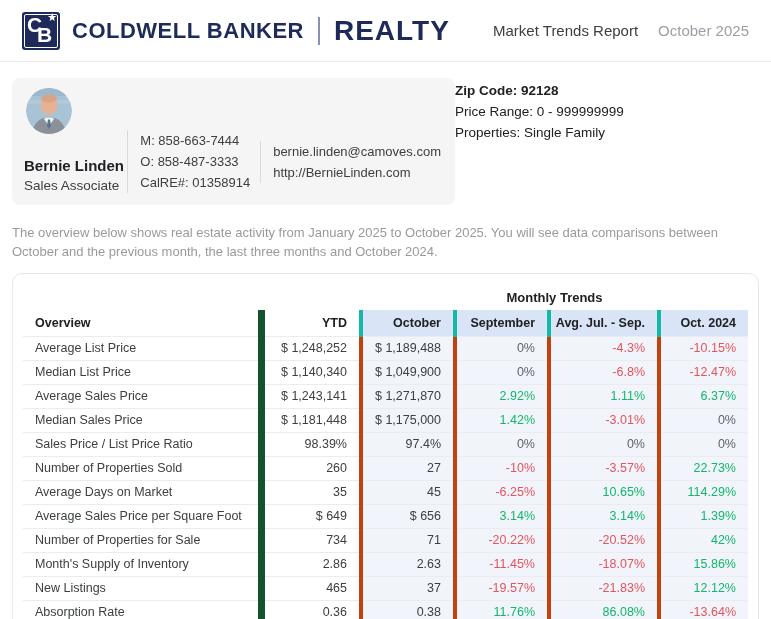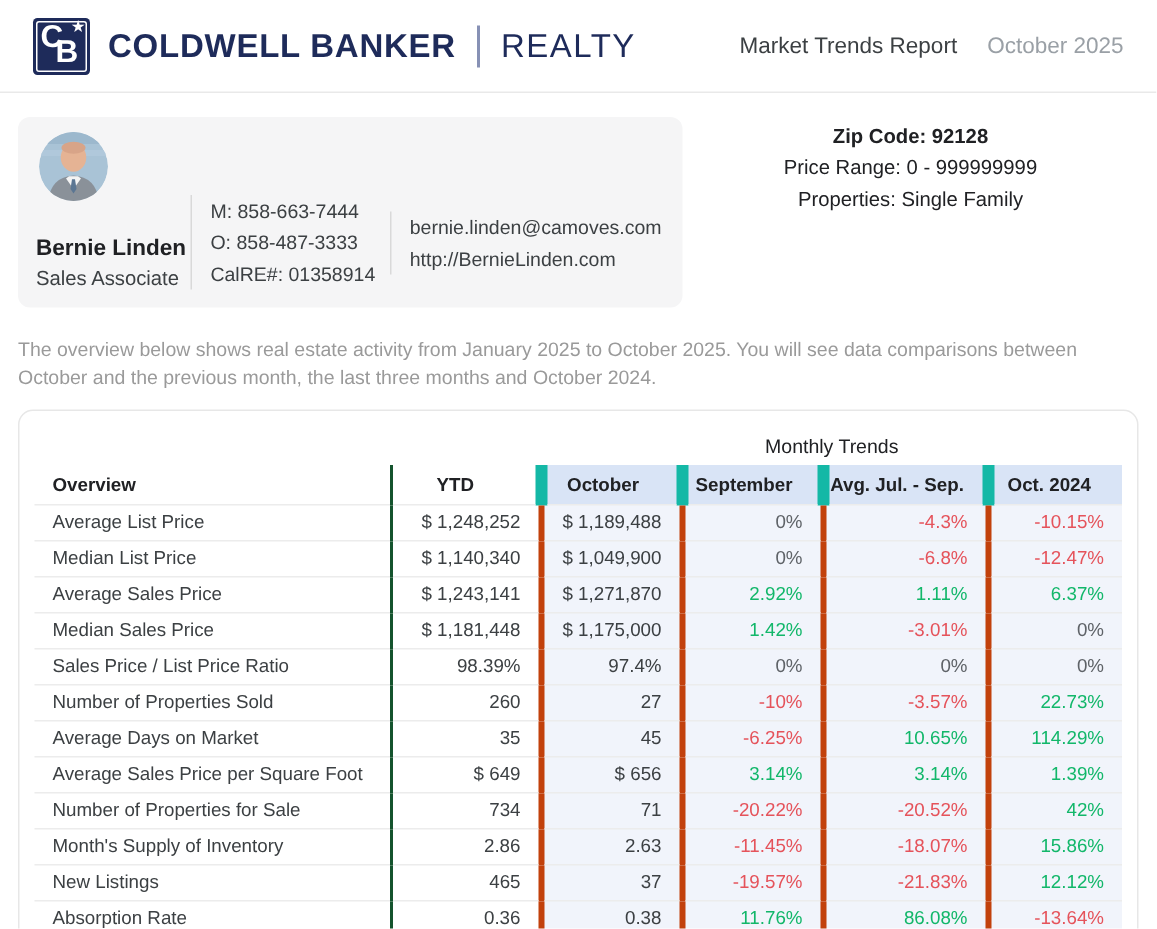--- a/index.html
+++ b/index.html
@@ -23,21 +23,21 @@
     border-radius: 3px; position: relative; flex: 0 0 auto;
   }
   .brand-mark .inner-border {
     position: absolute; inset: 2px; border: 1.5px solid #fff; border-radius: 2px;
   }
   .brand-mark .c { position: absolute; left: 5px; top: 1px; color: #fff; font-size: 21px; font-weight: bold; }
   .brand-mark .b { position: absolute; left: 15px; top: 11px; color: #fff; font-size: 21px; font-weight: bold; }
   .brand-mark .star { position: absolute; right: 3px; top: -1px; color: #fff; font-size: 11px; }
   .brand-name { color: var(--brand-navy, #1e2b5a); font-size: 22px; font-weight: bold; letter-spacing: 0.5px; white-space: nowrap; }
   .brand-divider { width: 2px; height: 28px; background: #8791b5; margin: 0 2px; }
-  .brand-division { color: var(--brand-navy, #1e2b5a); font-size: 22px; font-weight: normal; letter-spacing: 1px; }
+  .brand-division { color: var(--brand-navy, #1e2b5a); font-size: 28px; font-weight: bold; letter-spacing: 1px; }
   .report-title { font-size: 15px; color: #3c4043; white-space: nowrap; }
   .report-title .period { color: #9aa0a6; margin-left: 20px; }
 
   
   .info-row { display: flex; padding: 16px 12px 0 12px; align-items: flex-start; }
   .agent-card {
     width: 443px; min-height: 104px; background: #f5f5f6; border-radius: 8px;
     padding: 10px 14px 12px 12px; display: flex; align-items: stretch;
   }
   .agent-left { width: 126px; display: flex; flex-direction: column; }
@@ -46,55 +46,55 @@
   .agent-title { font-size: 13.5px; color: #3c4043; margin-top: 4px; }
   .agent-phones {
     align-self: flex-end; border-left: 1px solid #d9d9d9; padding: 0 0 0 12px;
     font-size: 13px; color: #3c4043; line-height: 21px; white-space: nowrap;
   }
   .agent-links {
     align-self: flex-end; border-left: 1px solid #d9d9d9; padding: 0 0 0 12px;
     margin-left: 10px; margin-bottom: 10px;
     font-size: 13px; color: #3c4043; line-height: 21px; white-space: nowrap;
   }
-  .meta-block { flex: 1; text-align: center; font-size: 13.5px; line-height: 21px; color: #202124; padding-top: 2px; }
+  .meta-block { flex: 1; text-align: left; font-size: 13.5px; line-height: 21px; color: #202124; padding-top: 2px; }
   .meta-block .zip { font-weight: bold; }
 
   
   .intro {
     margin: 18px 12px 0 12px; width: 738px;
     font-size: 13px; line-height: 19px; color: #9a9a9a;
   }
 
   
   .table-card {
     margin: 12px 12px 0 12px;
     border: 1px solid #e7e7e7; border-radius: 10px;
     padding: 10px 10px 10px 10px;
   }
   .mt-row { display: flex; height: 26px; align-items: center; }
   .mt-spacer { width: 338px; }
-  .mt-label { flex: 1; text-align: center; font-size: 13px; font-weight: normal; color: #202124; }
+  .mt-label { flex: 1; text-align: center; font-size: 13px; font-weight: bold; color: #202124; }
   table.trends { border-collapse: collapse; width: 725px; table-layout: fixed; }
   col.w-label { width: 238px; } col.w-ytd { width: 100px; }
   col.w-oct { width: 94px; } col.w-sep { width: 94px; }
   col.w-avg { width: 110px; } col.w-o24 { width: 89px; }
   .trends th {
     font-size: 12.5px; font-weight: bold; color: #202124;
-    height: 26px; text-align: center; padding: 0 12px 0 0; white-space: nowrap;
+    height: 26px; text-align: right; padding: 0 12px 0 0; white-space: nowrap;
   }
   .trends th.c-label { text-align: left; padding-left: 12px; }
-  .trends th.blue { background: var(--header-blue, #d9e4f6); border-left: 8px solid #14b8a6; }
+  .trends th.blue { background: var(--header-blue, #d9e4f6); border-left: 4px solid #14b8a6; }
   .trends td {
     font-size: 12.5px; height: 24px; text-align: right; padding: 0 12px 0 0;
     border-top: 1px solid #ececec; color: #3c4043; white-space: nowrap;
   }
   .trends td.c-label { text-align: left; padding-left: 12px; }
   .trends .c-label, .trends th.c-ytd, .trends td.c-ytd { border-right: 0; }
-  .trends th.c-label, .trends td.c-label { border-right: 2px solid #14532d; }
+  .trends th.c-label, .trends td.c-label { border-right: 7px solid #14532d; }
   .trends td.tint { background: var(--column-tint, #f1f4fb); border-left: 4px solid #c2410c; }
   .trends td.neutral { color: var(--neutral, #5f6368); }
   .trends td.pos { color: var(--positive, #12b76a); }
   .trends td.neg { color: var(--negative, #e5535b); }
 </style>
 </head>
 <body>
 
 <div class="topbar">
   <div class="brand">

